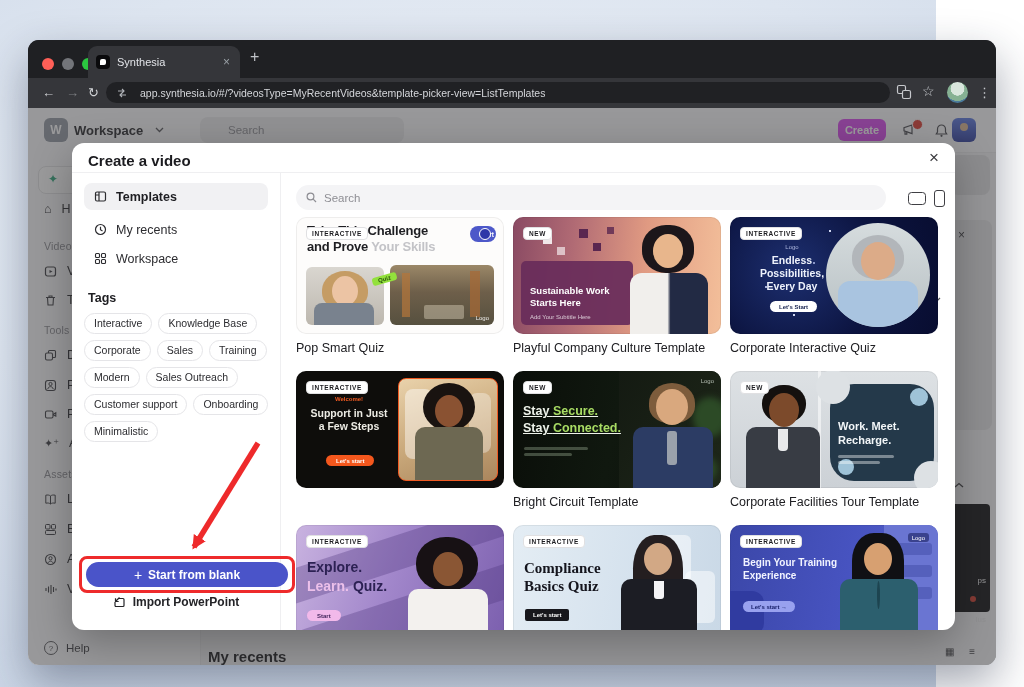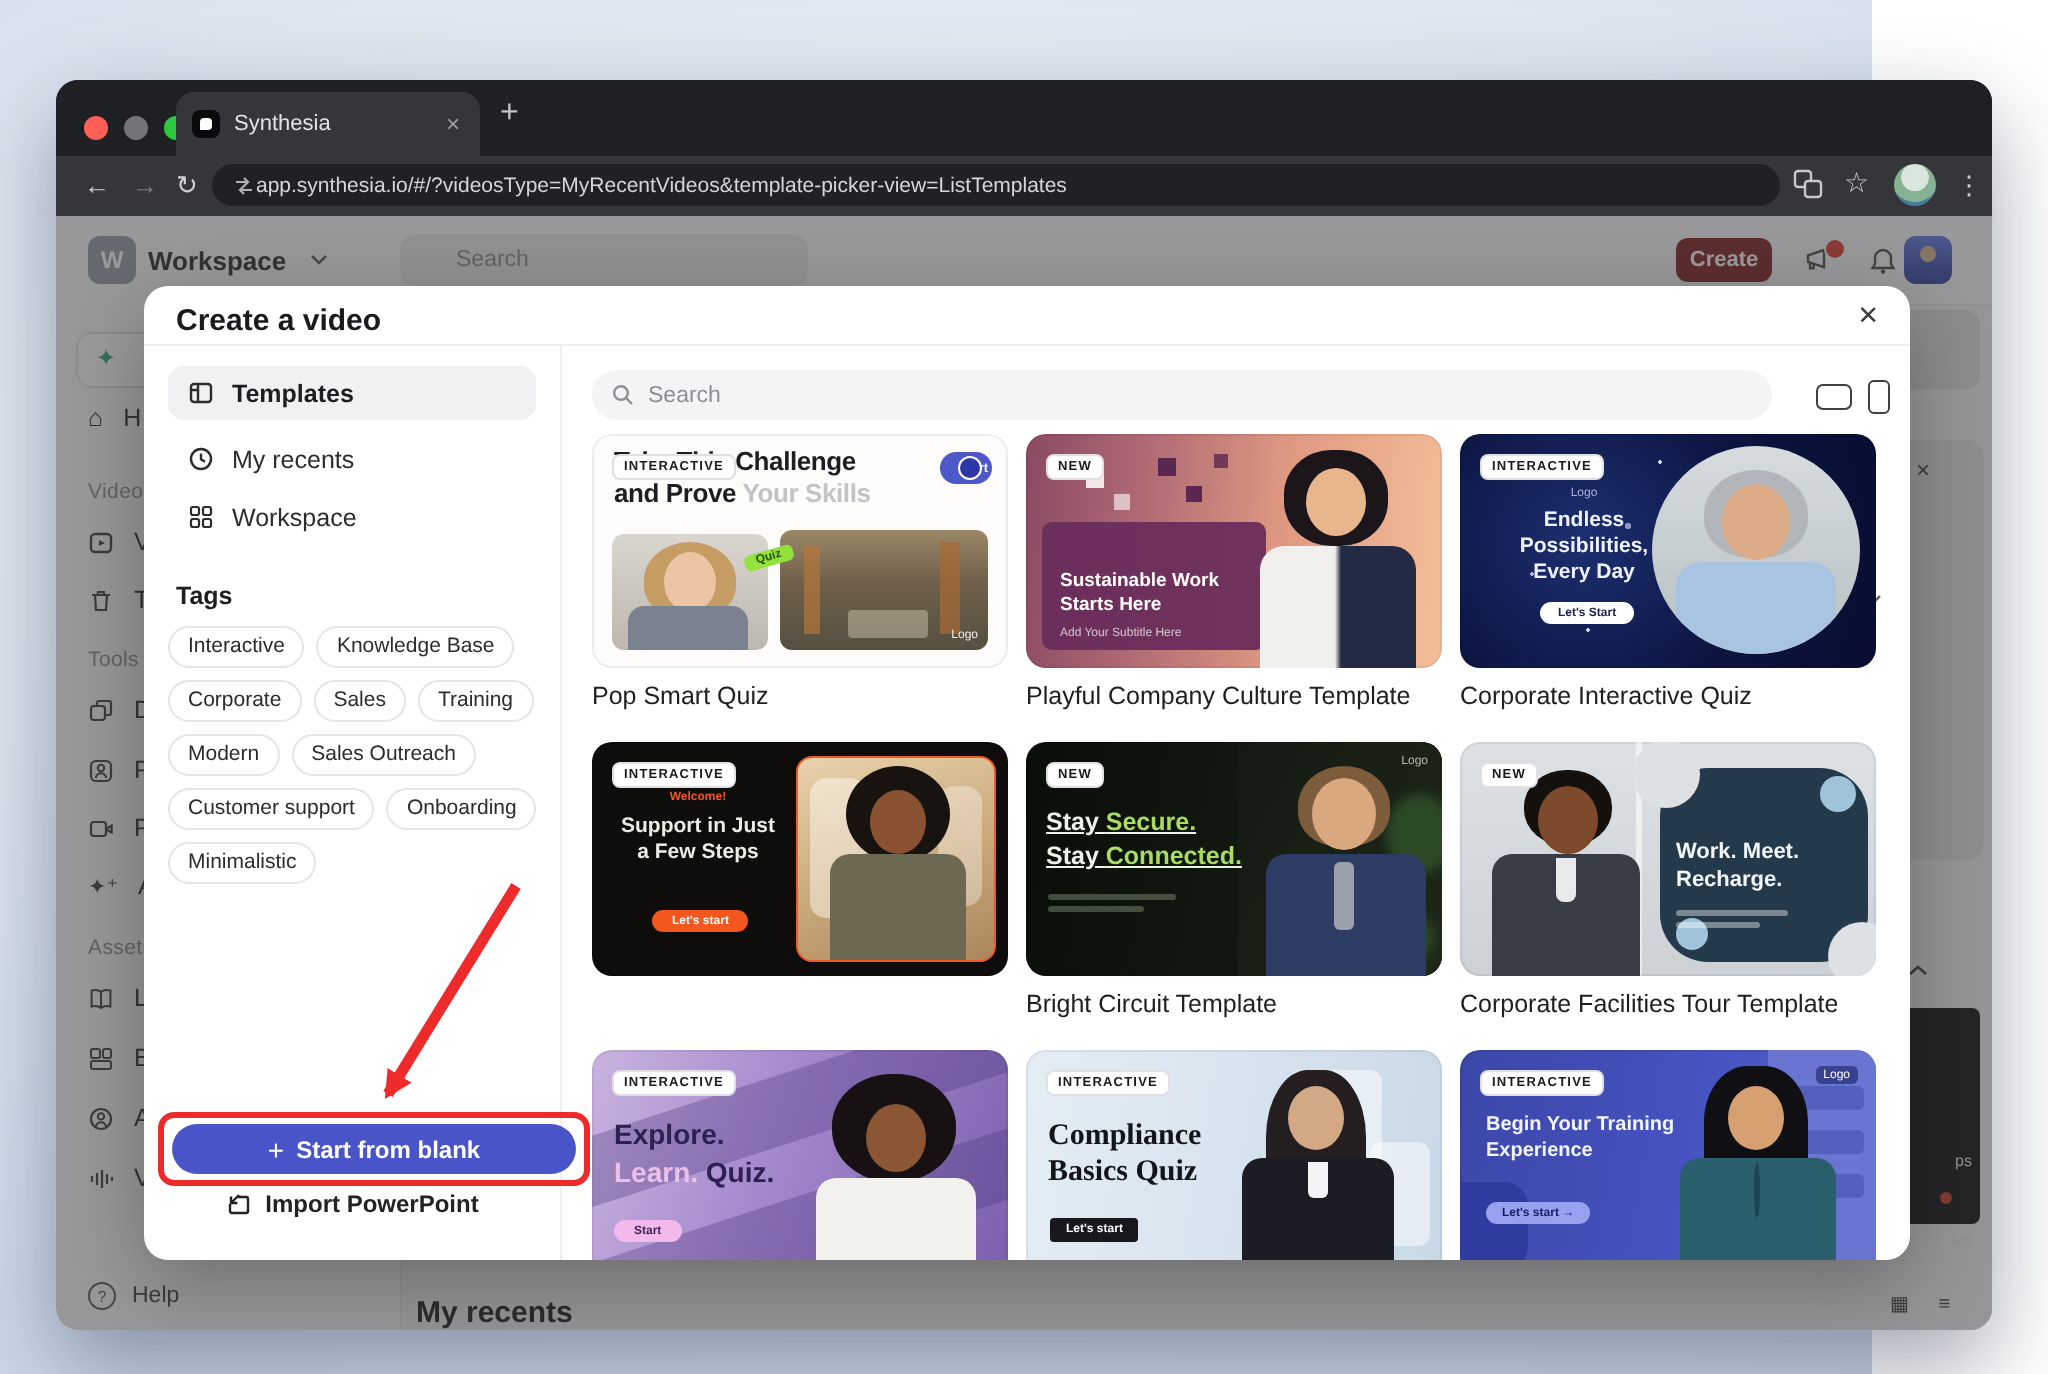--- a/index.html
+++ b/index.html
@@ -16,36 +16,36 @@
     display:flex;align-items:center;padding:0 8px;box-sizing:border-box;}
   .favicon{width:14px;height:14px;border-radius:4px;background:#0a0a0c;display:flex;align-items:center;justify-content:center;flex:none;}
   .favicon i{display:block;width:6px;height:6px;border-radius:2px 2px 2px 0;background:#fff;}
   .tabtitle{margin-left:7px;font-size:11px;color:#e2e4e8;flex:1;white-space:nowrap;overflow:hidden;}
   .tabclose{color:#9aa0a6;font-size:12px;line-height:1;padding:2px;}
   .newtab{position:absolute;left:222px;top:9px;color:#c0c3c8;font-size:16px;line-height:1;}
   .toolbar{position:absolute;left:0;top:38px;width:100%;height:30px;background:#35363a;}
   .navg{position:absolute;top:6px;font-size:13px;color:#cfd1d4;line-height:17px;}
   .urlbar{position:absolute;left:78px;top:4px;width:784px;height:21px;border-radius:11px;background:#202124;
     display:flex;align-items:center;padding:0 10px;box-sizing:border-box;}
-  .urltext{font-size:10.5px;color:#d4d6da;white-space:nowrap;overflow:hidden;margin-left:0;}
+  .urltext{font-size:10.5px;color:#d4d6da;white-space:nowrap;overflow:hidden;margin-left:12px;}
   .tbicon{position:absolute;top:6px;}
   .avatar-chrome{position:absolute;left:919px;top:4px;width:21px;height:21px;border-radius:50%;
     background:radial-gradient(circle at 50% 32%, #d9e6dd 0 38%, #86b193 40% 68%, #4b7b9c 70%);}
   
   .content{position:absolute;left:0;top:68px;width:968px;height:557px;background:#f4f4f6;overflow:hidden;}
   .applayer{position:absolute;inset:0;z-index:1;}
   .topbar{position:absolute;left:0;top:0;width:100%;height:44px;background:#fbfbfc;border-bottom:1px solid #ececee;}
   .wavatar{position:absolute;left:16px;top:10px;width:24px;height:24px;border-radius:6px;background:#9299a3;
     color:#fff;font-size:12px;font-weight:700;display:flex;align-items:center;justify-content:center;}
   .wslabel{position:absolute;left:46px;top:15px;font-size:13px;font-weight:600;color:#26262a;}
   .appsearch{position:absolute;left:172px;top:9px;width:204px;height:26px;border-radius:8px;background:#ececee;
     border:none;outline:none;padding:0 10px 0 28px;font-size:11.5px;color:#55555a;box-sizing:border-box;}
   .appsearch::placeholder{color:#8d8d93;}
   .asicon{position:absolute;left:181px;top:16px;}
-  .createbtn{position:absolute;left:810px;top:11px;width:48px;height:22px;border-radius:6px;background:#7f1d1d;
+  .createbtn{position:absolute;left:810px;top:11px;width:48px;height:22px;border-radius:6px;background:#d946ef;
     color:#fff;font-size:11px;font-weight:600;display:flex;align-items:center;justify-content:center;}
   .icnbtn{position:absolute;top:15px;}
   .reddot{position:absolute;left:884px;top:11px;width:9px;height:9px;border-radius:50%;background:#e03a2f;border:1.5px solid #fbfbfc;}
   .appavatar{position:absolute;left:924px;top:10px;width:24px;height:24px;border-radius:6px;
     background:linear-gradient(180deg,#5a77e0 0%,#2c3c9c 100%);}
   .appavatar i{position:absolute;left:8px;top:5px;width:8px;height:8px;border-radius:50%;background:#d9b48f;}
   .sidebar{position:absolute;left:0;top:44px;bottom:0;width:172px;background:#fbfbfc;border-right:1px solid #ececee;}
   .upill{position:absolute;left:10px;top:14px;width:148px;height:26px;border:1px solid #e4e4e6;border-radius:8px;background:#fff;}
   .upill b{position:absolute;left:9px;top:5px;color:#2fa87c;font-size:12px;font-weight:400;}
   .srow{position:absolute;left:16px;display:flex;align-items:center;gap:10px;font-size:12.5px;color:#2a2a2e;}

